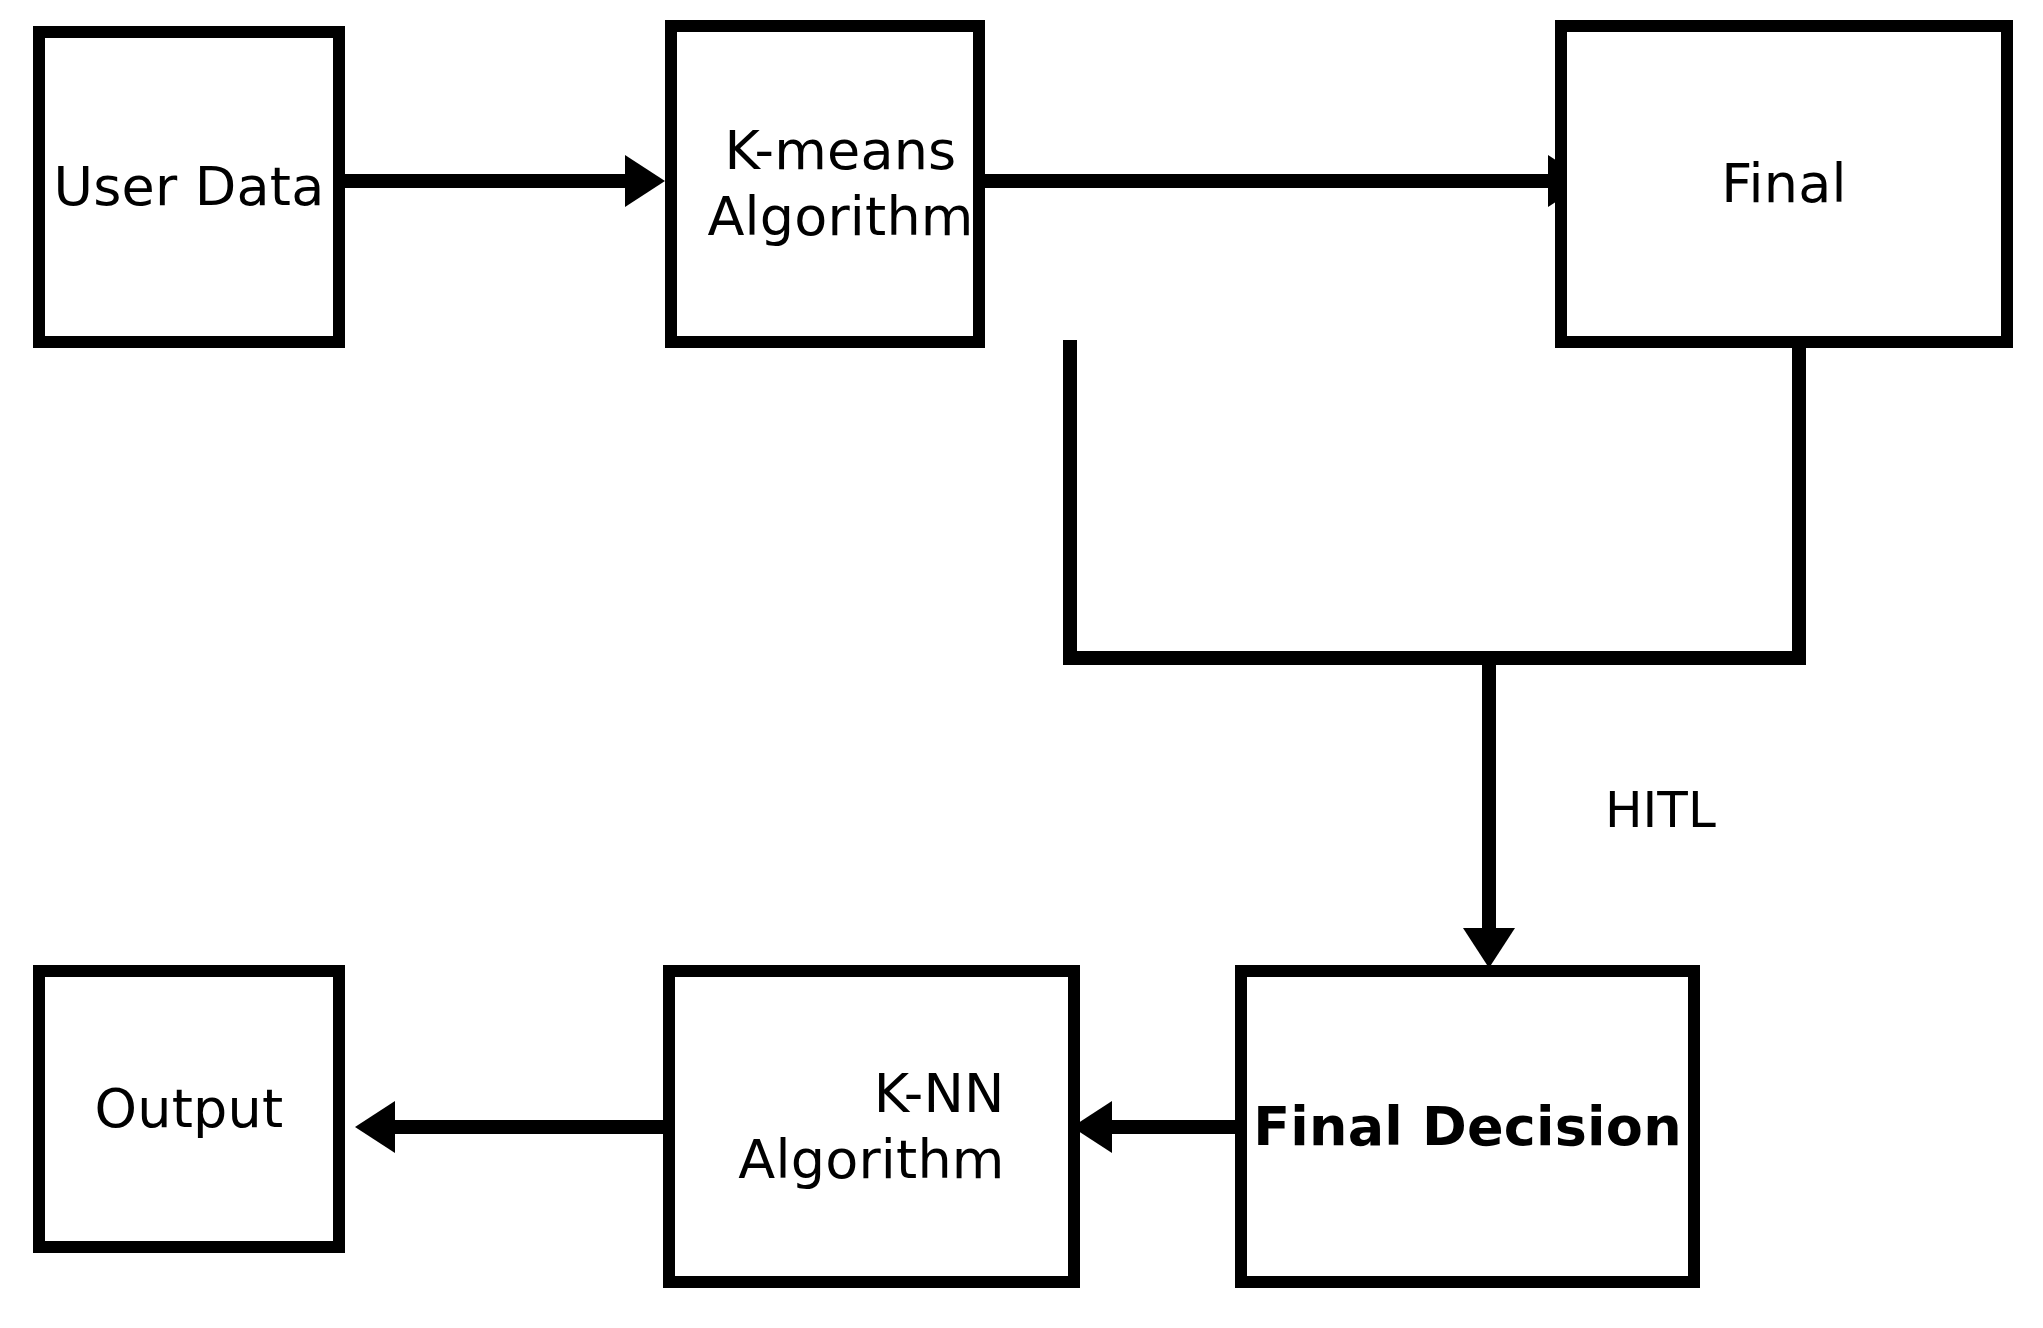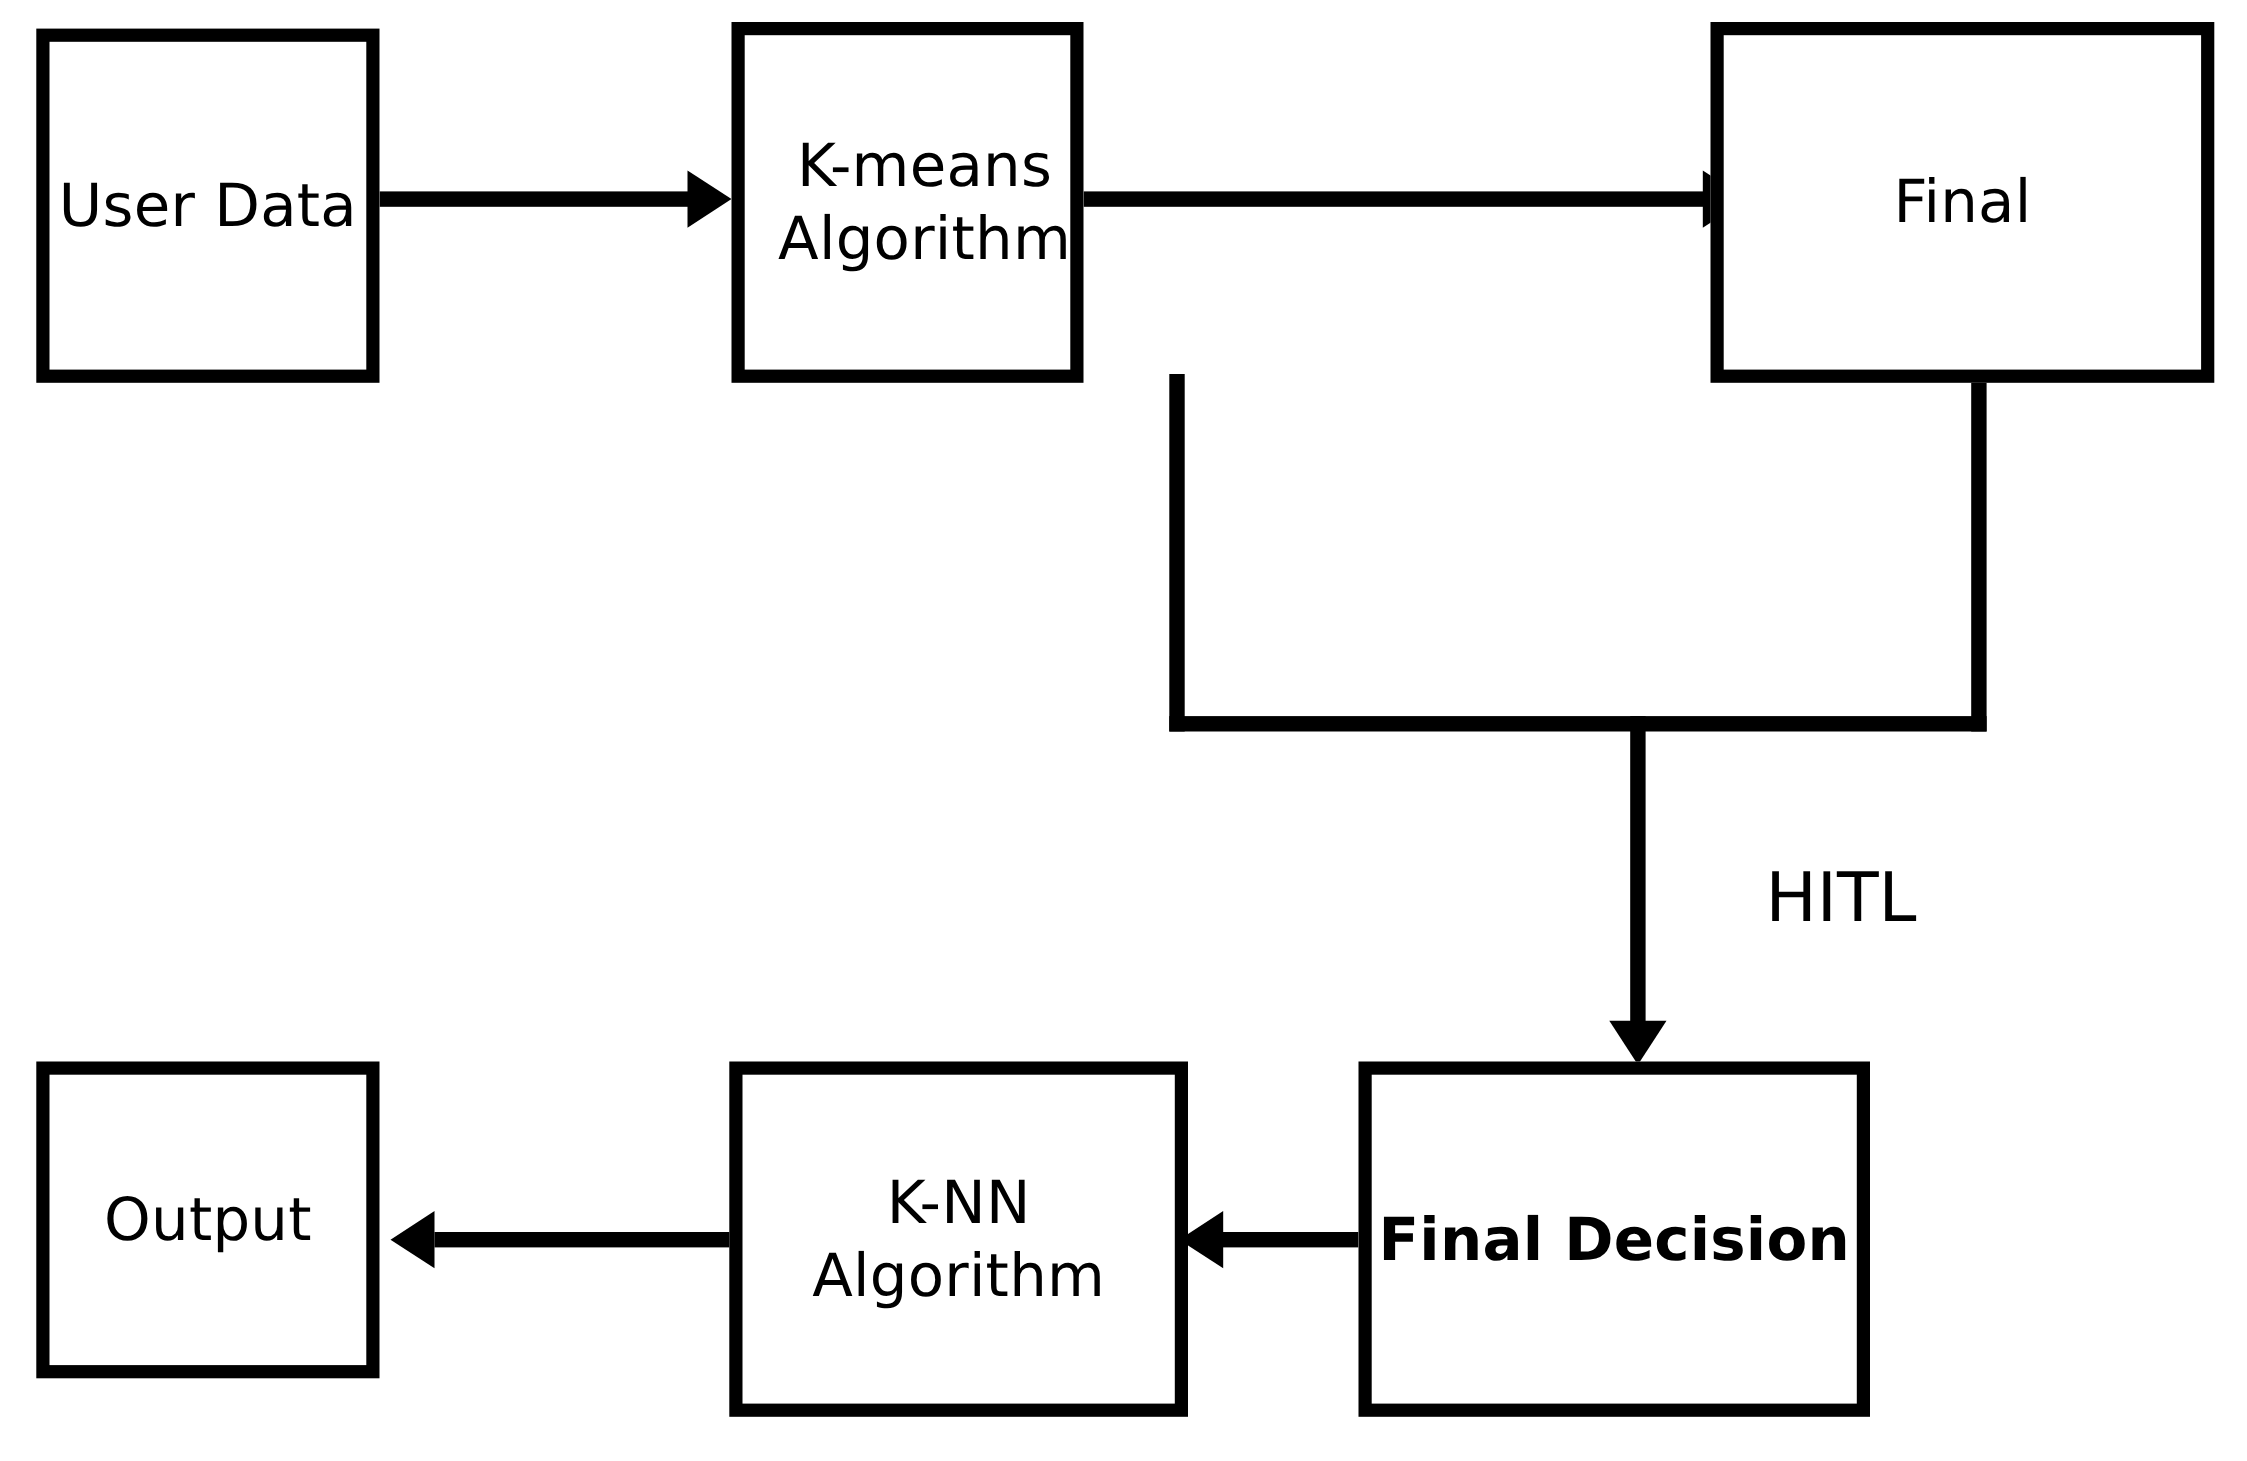--- a/index.html
+++ b/index.html
@@ -22,21 +22,21 @@
     line-height:1.22;
     letter-spacing:0.2px;
     z-index:3;
   }
   .node span{display:block;white-space:pre-line;}
   .edge{position:absolute;background:#000000;z-index:1;}
   .edge-label{
     position:absolute;
     color:#000000;
     font-family:"DejaVu Sans",sans-serif;
-    font-size:62px;
+    font-size:50px;
     line-height:1;
     white-space:nowrap;
     z-index:4;
   }
   .arrowhead{position:absolute;width:0;height:0;z-index:2;}
   .arrow-right{
     border-top:26px solid transparent;
     border-bottom:26px solid transparent;
     border-left:40px solid #000000;
   }
@@ -89,21 +89,21 @@
   </div>
 
   <div class="node" style="left:1555px;top:20px;width:458px;height:328px;">
     <span>Final</span>
   </div>
 
   <div class="node" style="left:1235px;top:965px;width:465px;height:323px;font-weight:bold;">
     <span>Final Decision</span>
   </div>
 
-  <div class="node" style="left:663px;top:965px;width:417px;height:323px;">
+  <div class="node" style="left:663px;top:965px;width:417px;height:323px;text-align:right;">
     <span>K-NN
 Algorithm</span>
   </div>
 
   <div class="node" style="left:33px;top:965px;width:312px;height:288px;">
     <span>Output</span>
   </div>
 
 </div>
 

